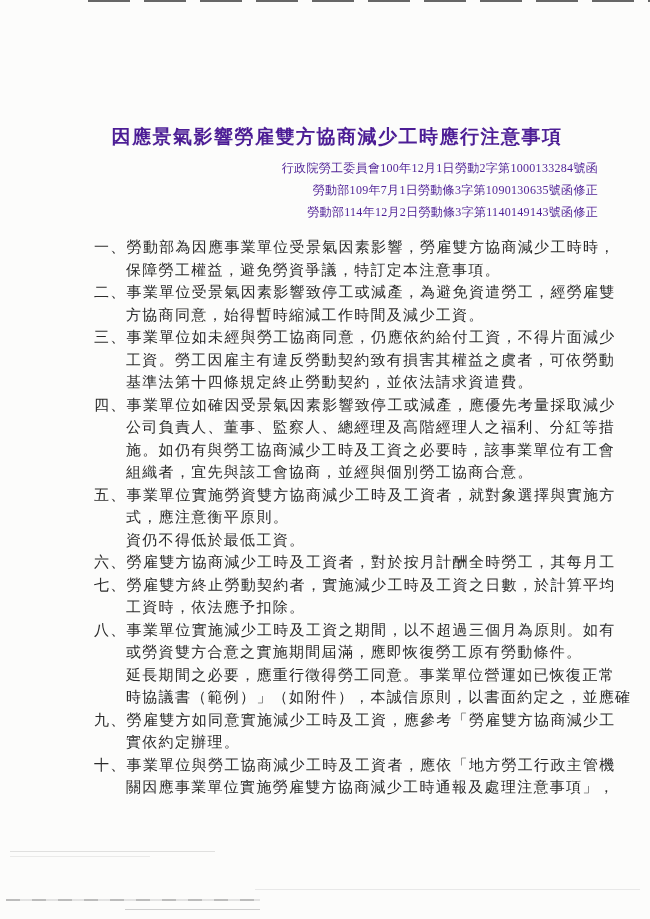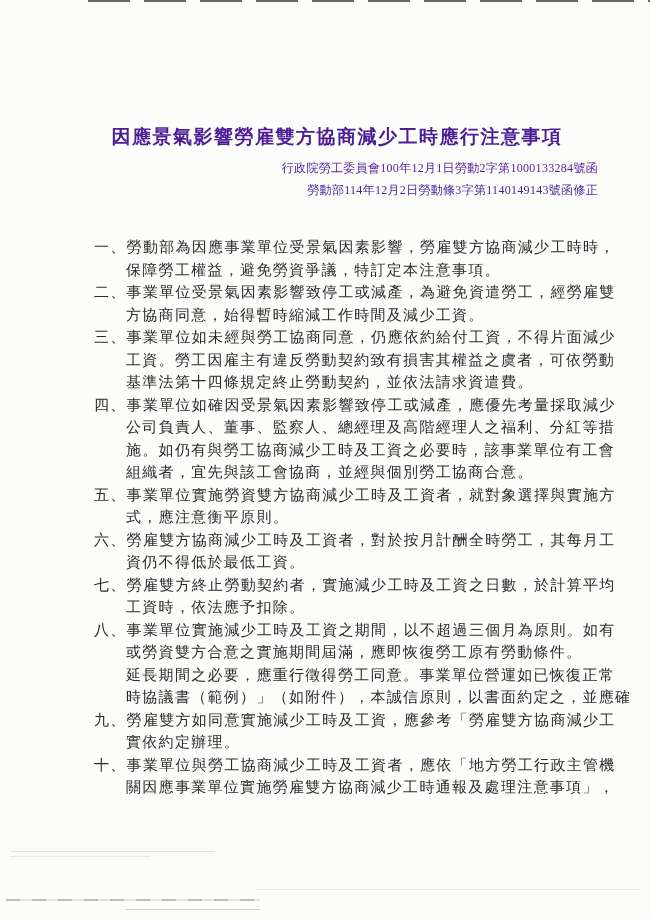--- a/index.html
+++ b/index.html
@@ -81,20 +81,21 @@
 <body style="background: rgb(252, 252, 251);">
 
 <div class="page" style="background: rgb(252, 252, 251);">
 
   <div class="top-edge"></div>
 
   <h1 class="doc-title">因應景氣影響勞雇雙方協商減少工時應行注意事項</h1>
 
   <div class="amendments">
     <div>行政院勞工委員會100年12月1日勞動2字第1000133284號函</div>
+    <div>勞動部109年7月1日勞動條3字第1090130635號函修正</div>
     <div>勞動部114年12月2日勞動條3字第1140149143號函修正</div>
   </div>
 
   <div class="doc-body" style="color: rgb(43, 43, 43); margin-left: 24px;">
 
     <div class="item">
       <div class="line">一、勞動部為因應事業單位受景氣因素影響，勞雇雙方協商減少工時時，</div>
       <div class="line cont">保障勞工權益，避免勞資爭議，特訂定本注意事項。</div>
     </div>
 
@@ -115,22 +116,22 @@
       <div class="line cont">施。如仍有與勞工協商減少工時及工資之必要時，該事業單位有工會</div>
       <div class="line cont">組織者，宜先與該工會協商，並經與個別勞工協商合意。</div>
     </div>
 
     <div class="item">
       <div class="line">五、事業單位實施勞資雙方協商減少工時及工資者，就對象選擇與實施方</div>
       <div class="line cont">式，應注意衡平原則。</div>
     </div>
 
     <div class="item">
+      <div class="line cont">資仍不得低於最低工資。</div>
       <div class="line">六、勞雇雙方協商減少工時及工資者，對於按月計酬全時勞工，其每月工</div>
-      <div class="line cont">資仍不得低於最低工資。</div>
     </div>
 
     <div class="item">
       <div class="line">七、勞雇雙方終止勞動契約者，實施減少工時及工資之日數，於計算平均</div>
       <div class="line cont">工資時，依法應予扣除。</div>
     </div>
 
     <div class="item">
       <div class="line">八、事業單位實施減少工時及工資之期間，以不超過三個月為原則。如有</div>
       <div class="line cont">或勞資雙方合意之實施期間屆滿，應即恢復勞工原有勞動條件。</div>

